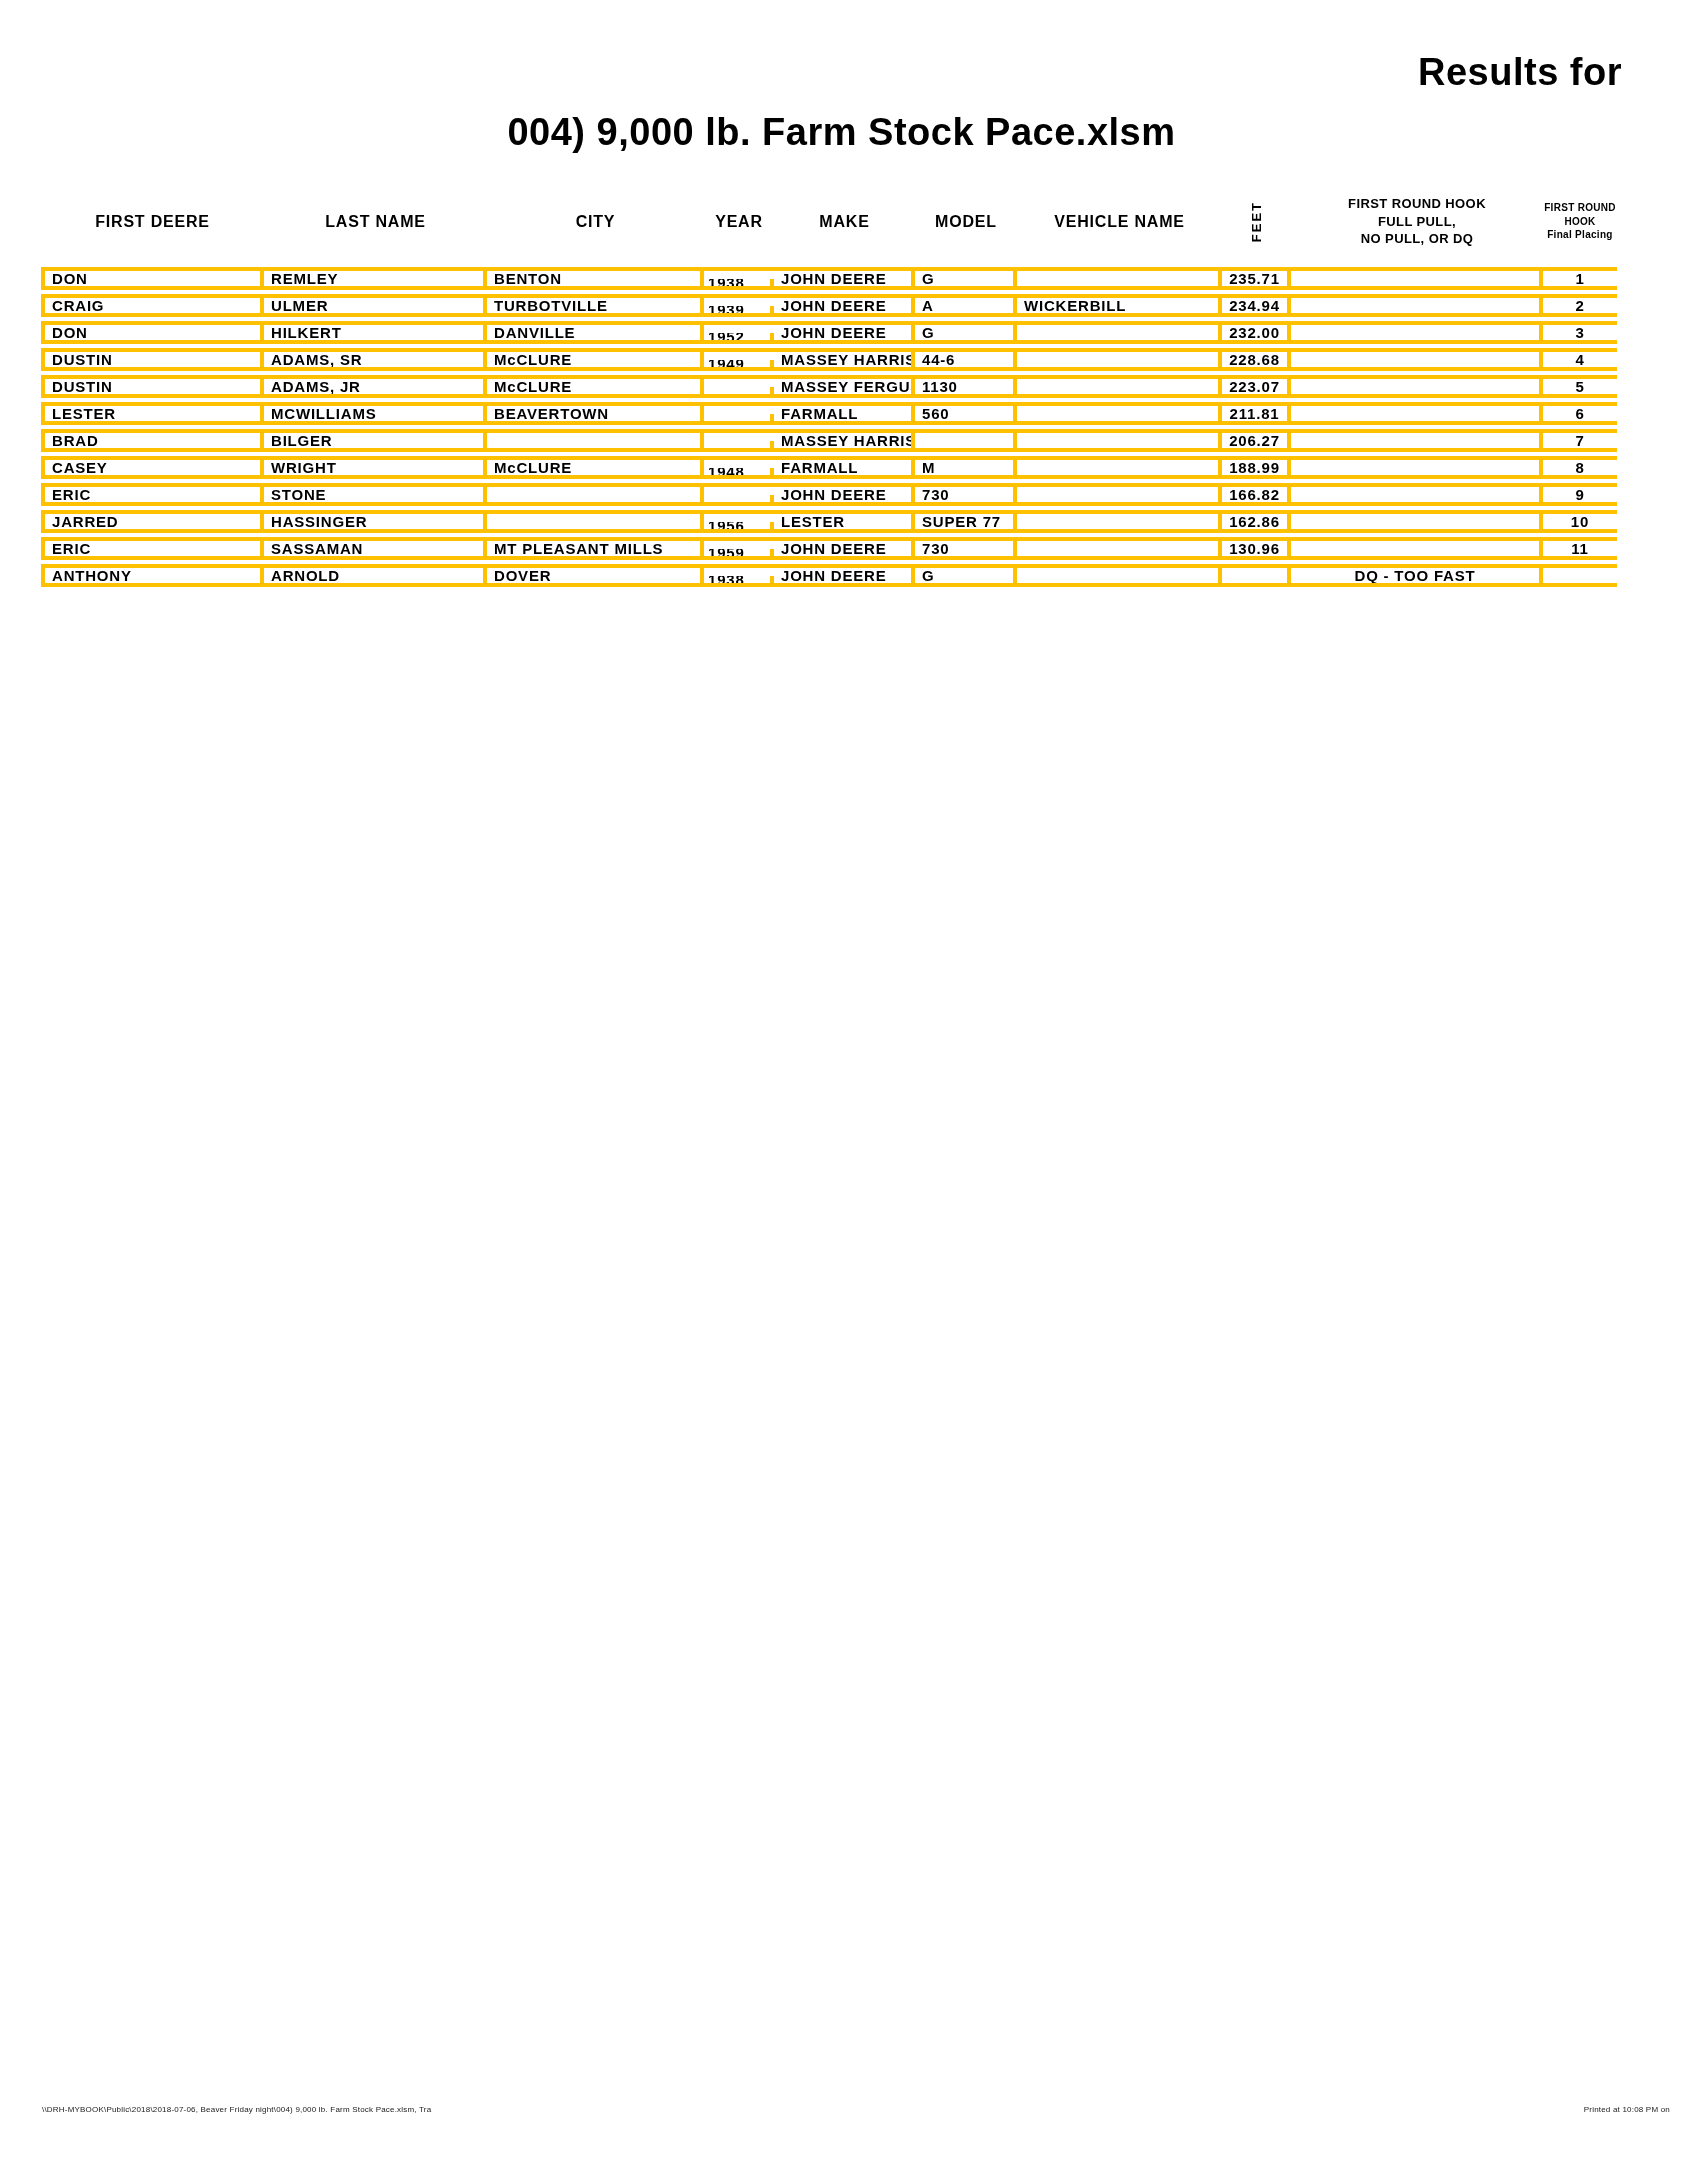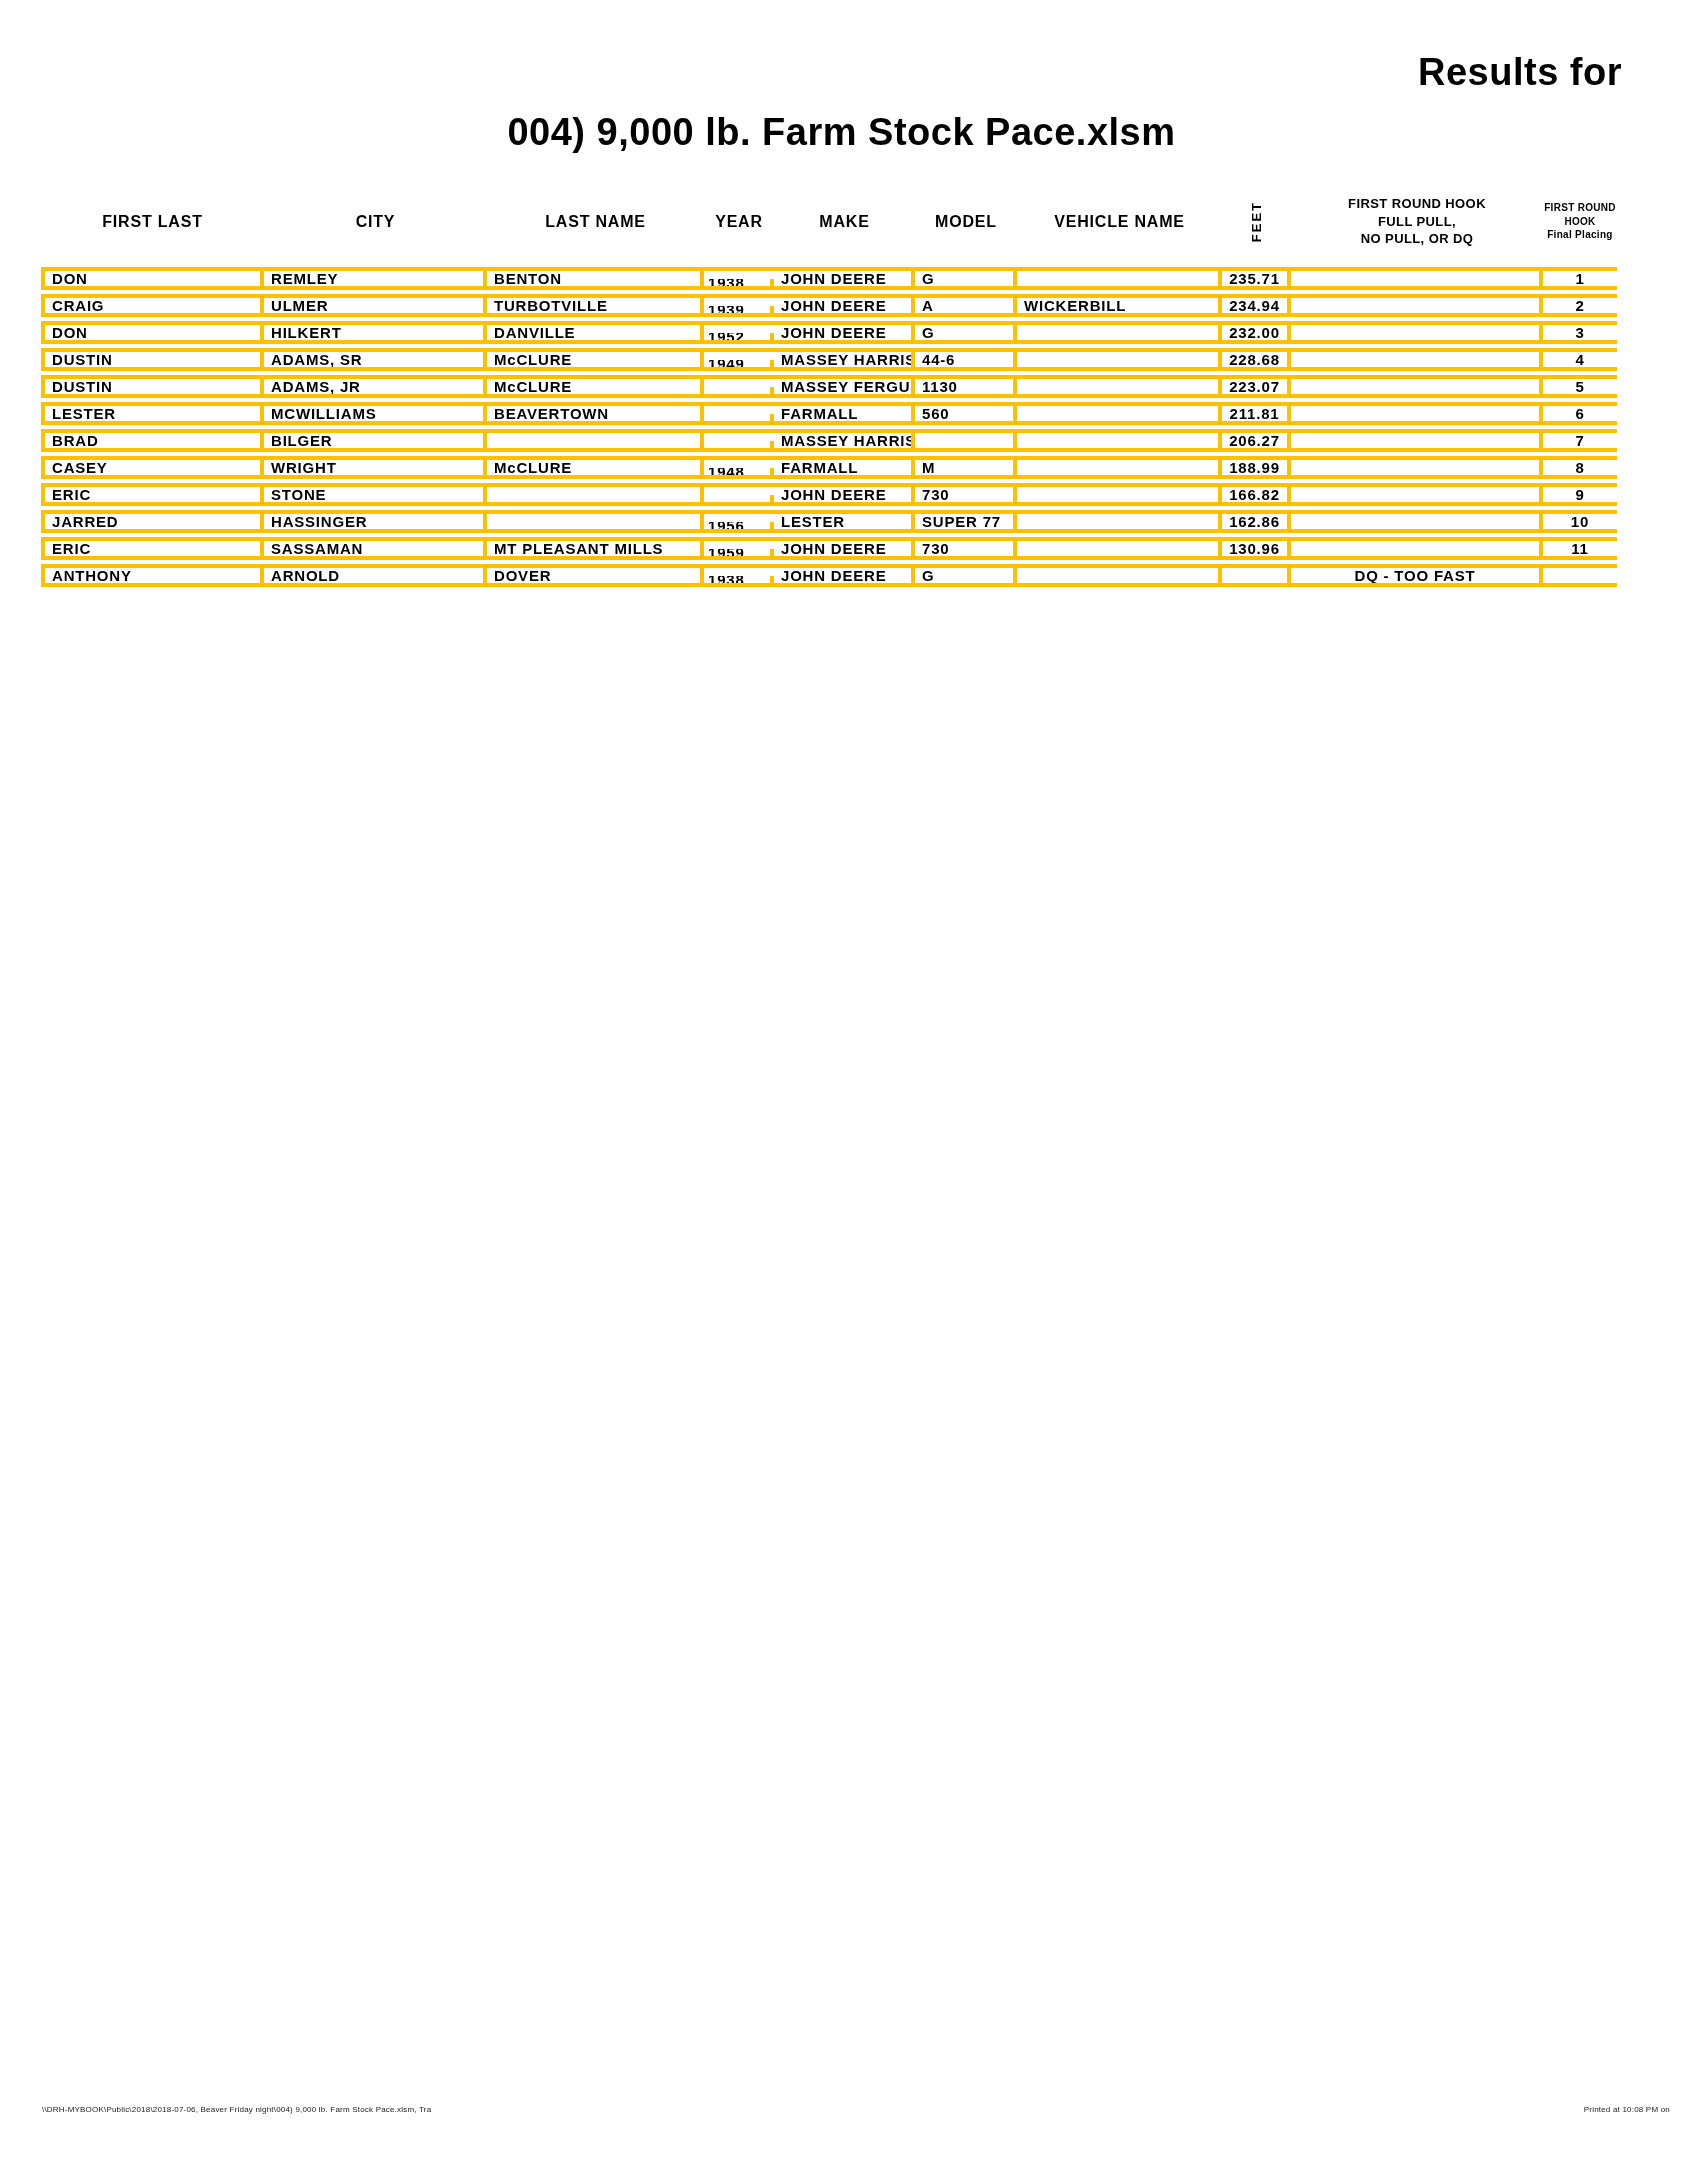--- a/index.html
+++ b/index.html
@@ -109,23 +109,23 @@
 </style>
 </head>
 <body>
 
 <div id="page">
 
   <div class="title-line1">Results for</div>
   <div class="title-line2">004) 9,000 lb. Farm Stock Pace.xlsm</div>
 
   <div class="hdr-grid">
-    <div class="hdr-cell">FIRST LAST</div>
+    <div class="hdr-cell">FIRST DEERE</div>
+    <div class="hdr-cell">LAST NAME</div>
     <div class="hdr-cell">CITY</div>
-    <div class="hdr-cell">LAST NAME</div>
     <div class="hdr-cell">YEAR</div>
     <div class="hdr-cell">MAKE</div>
     <div class="hdr-cell">MODEL</div>
     <div class="hdr-cell">VEHICLE NAME</div>
     <div class="hdr-cell feet-col"><span>FEET</span></div>
     <div class="hdr-cell small3">FIRST ROUND HOOK
 FULL PULL,
 NO PULL, OR DQ</div>
     <div class="hdr-cell tiny3">FIRST ROUND
 HOOK

